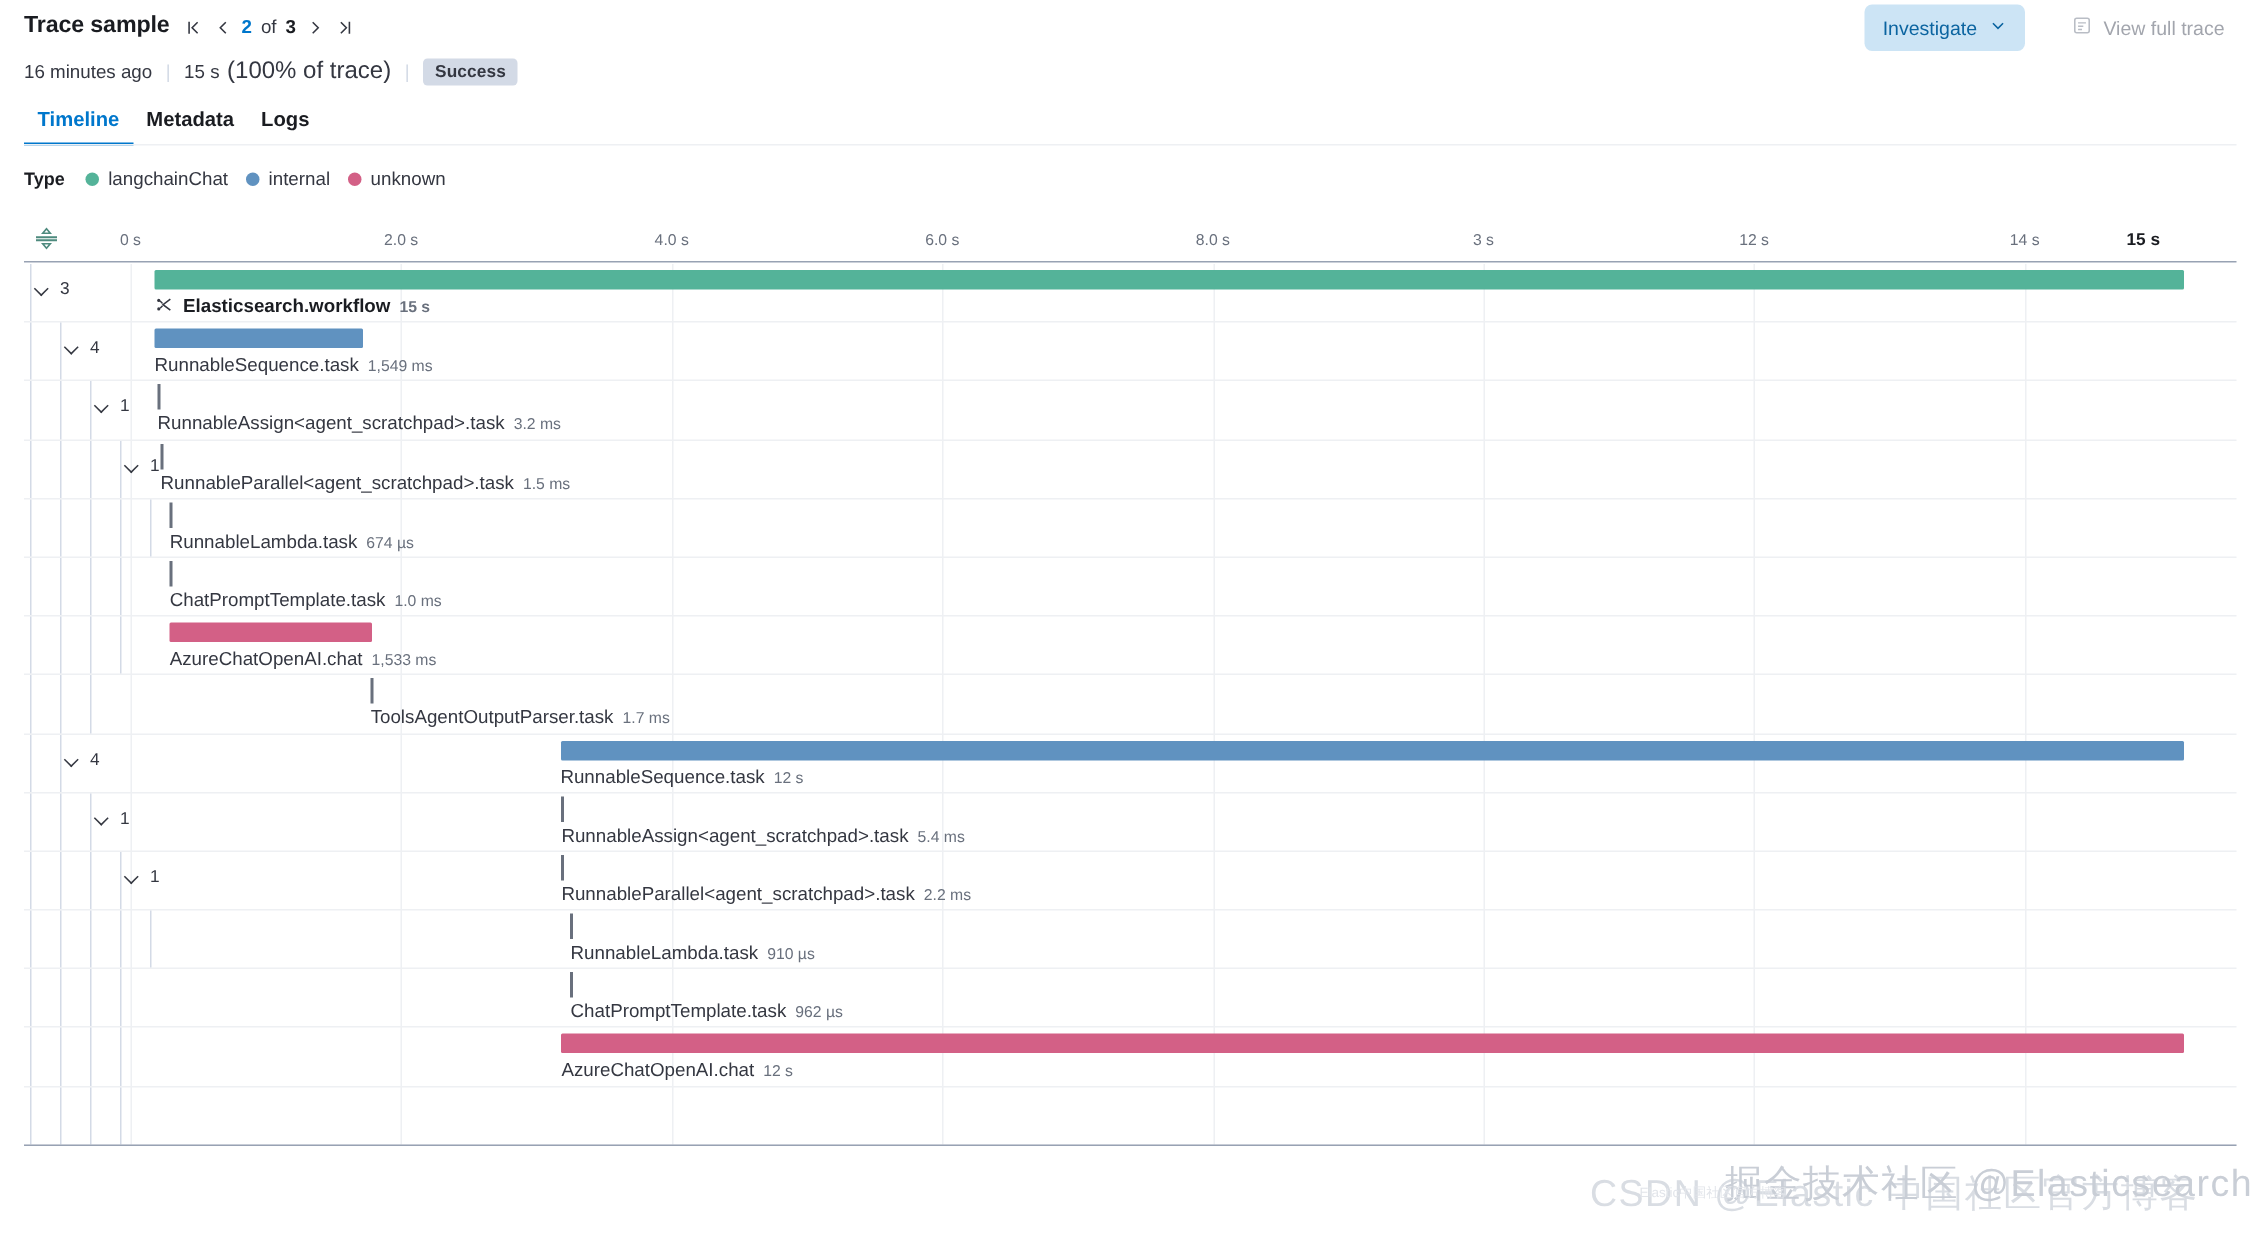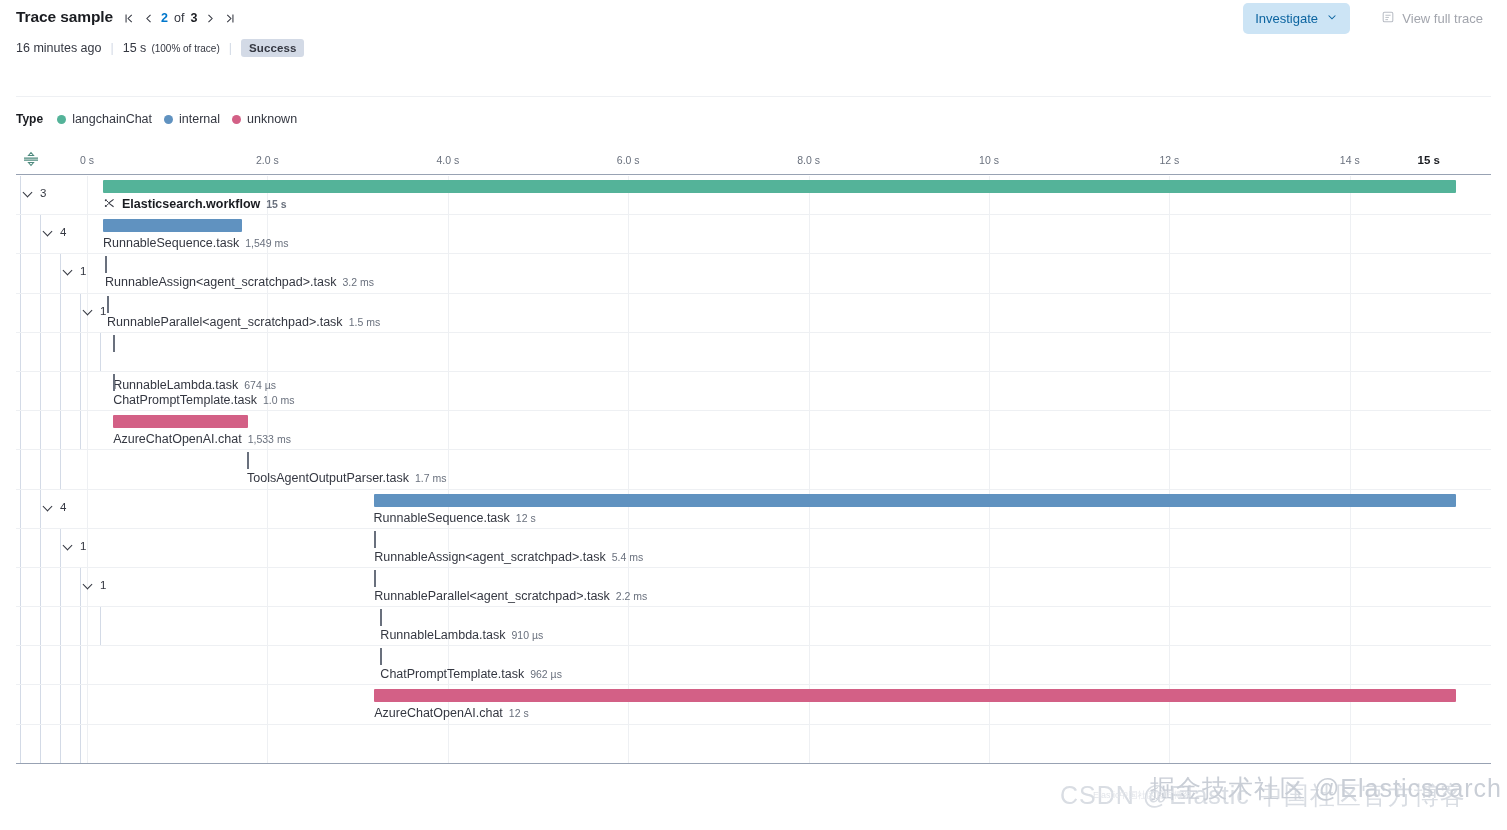--- a/index.html
+++ b/index.html
@@ -45,21 +45,21 @@
     font-size: 13px; font-family: inherit; cursor: default;
     display: flex; align-items: center; gap: 7px;
   }
 
   .hdr-row2 {
     position: absolute; left: 16px; top: 39px;
     display: flex; align-items: center; font-size: 12.5px; color: #343741;
   }
   .meta-sep { color: #d3dae6; margin: 0 9px; }
   .dur { font-size: 12.5px; }
-  .pct { font-size: 10px; margin-left: 5px; }
+  .pct { font-size: 16px; margin-left: 5px; }
   .badge-success {
     background: #d3dae6; color: #343741;
     border-radius: 3px; padding: 3px 8px;
     font-size: 11.5px; font-weight: bold; letter-spacing: 0.1px;
   }
 
   
   .tabs { position: absolute; left: 16px; top: 63px; display: flex; gap: 0px; }
   .tab {
     padding: 9px 9px 10px 9px; font-size: 13.5px; font-weight: bold;
@@ -176,20 +176,25 @@
 
   <div class="hdr-row2">
     <span>16 minutes ago</span>
     <span class="meta-sep">|</span>
     <span class="dur">15 s</span>
     <span class="pct">(100% of trace)</span>
     <span class="meta-sep">|</span>
     <span class="badge-success">Success</span>
   </div>
 
+  <div class="tabs">
+    <div class="tab active">Timeline</div>
+    <div class="tab">Metadata</div>
+    <div class="tab">Logs</div>
+  </div>
   <div class="tabs-rule"></div>
 
   <div class="legend">
     <span class="legend-title">Type</span>
     <span class="legend-item">
       <span class="dot" style="background:#54b399"></span>
       <span>langchainChat</span>
     </span>
     <span class="legend-item">
       <span class="dot" style="background:#6092c0"></span>
@@ -209,21 +214,21 @@
           <path d="M2 7.2h14M2 9.2h14" stroke="#4e8a7e" stroke-width="1.3"></path>
           <path d="M9 14.5L6.5 11.5h5z" fill="none" stroke="#4e8a7e" stroke-width="1.1"></path>
         </svg>
       </span>
       <div id="axis-ticks">
           <span class="tick" style="left: 71px;">0 s</span>
           <span class="tick" style="left: 251.4px;">2.0 s</span>
           <span class="tick" style="left: 431.8px;">4.0 s</span>
           <span class="tick" style="left: 612.2px;">6.0 s</span>
           <span class="tick" style="left: 792.6px;">8.0 s</span>
-          <span class="tick" style="left: 973px;">10 s</span>
+          <span class="tick" style="left: 973px;">3 s</span>
           <span class="tick" style="left: 1153.4px;">12 s</span>
           <span class="tick" style="left: 1333.8px;">14 s</span>
           <span class="tick last" style="left: 1424px;">15 s</span>
         </div>
       <div class="axis-rule"></div>
     </div>
 
     <div class="rows" id="rows">
       <div class="grid" id="gridlines">
           <div class="gl" style="left: 71px;"></div>
@@ -282,21 +287,21 @@
           <div class="bar tiny" style="background: rgb(96, 146, 192); left: 91.059px;"></div>
           <div class="lbl" style="left: 91.059px;"><span>RunnableParallel&lt;agent_scratchpad&gt;.task</span><span class="t">1.5 ms</span></div>
         </div>
         <div class="row">
           <div class="row-acc" style="left: 4px;"></div>
           <div class="row-acc" style="left: 24px;"></div>
           <div class="row-acc" style="left: 44px;"></div>
           <div class="row-acc" style="left: 64px;"></div>
           <div class="row-acc" style="left: 84px;"></div>
           <div class="bar tiny" style="background: rgb(96, 146, 192); left: 97.1475px;"></div>
-          <div class="lbl" style="left: 97.1475px; margin-top: 24px;"><span>RunnableLambda.task</span><span class="t">674 µs</span></div>
+          <div class="lbl" style="left: 97.1475px;"><span>RunnableLambda.task</span><span class="t">674 µs</span></div>
         </div>
         <div class="row">
           <div class="row-acc" style="left: 4px;"></div>
           <div class="row-acc" style="left: 24px;"></div>
           <div class="row-acc" style="left: 44px;"></div>
           <div class="row-acc" style="left: 64px;"></div>
           <div class="bar tiny" style="background: rgb(96, 146, 192); left: 97.1475px;"></div>
           <div class="lbl" style="left: 97.1475px;"><span>ChatPromptTemplate.task</span><span class="t">1.0 ms</span></div>
         </div>
         <div class="row">

